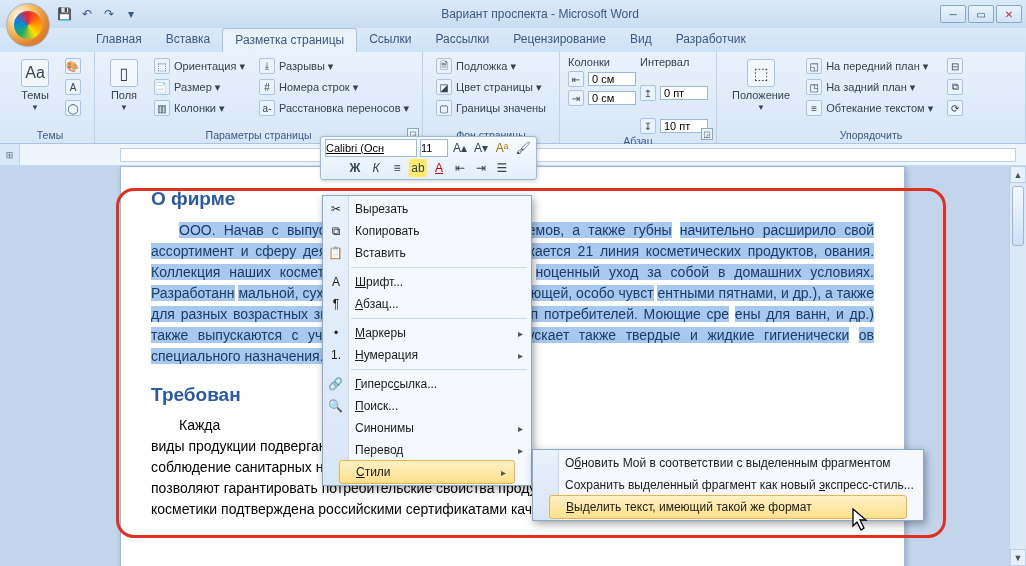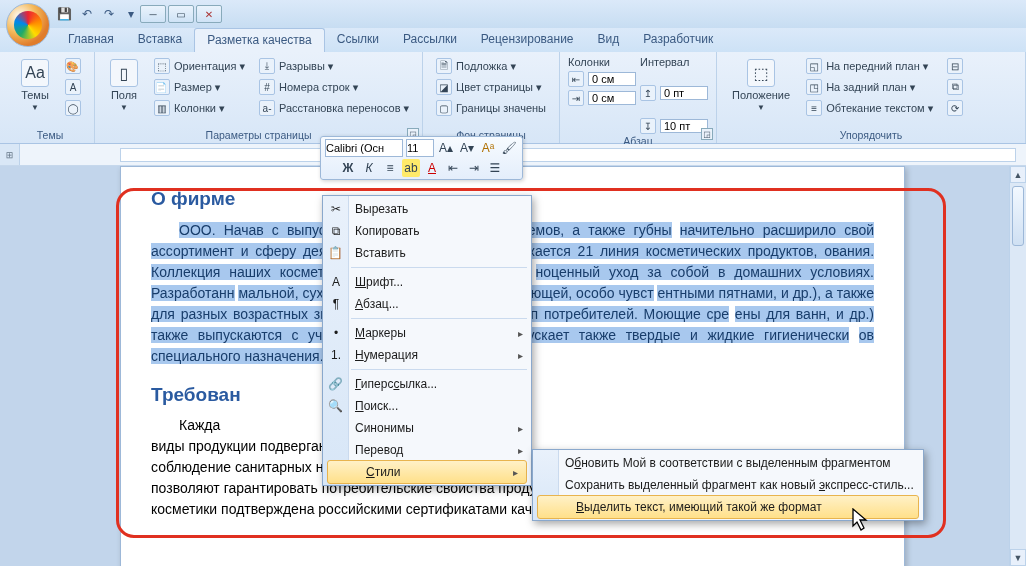--- a/index.html
+++ b/index.html
@@ -10,21 +10,21 @@
   .office-btn { width: 44px; height: 44px; border-radius: 50%; background: radial-gradient(circle at 30% 30%,#fff,#f4b95a 40%,#e07c2b 70%); border: 1px solid #9db8d8; position: absolute; left: 6px; top: 3px; z-index: 30; display:flex;align-items:center;justify-content:center; }
   .office-inner { width:28px;height:28px;border-radius:50%;background:conic-gradient(#e23,#f80,#fd0,#2a6,#08e,#e23); }
   .qat { margin-left: 56px; display: flex; gap: 4px; align-items:center;}
   .qat-btn { width: 18px; height: 18px; display:flex;align-items:center;justify-content:center; color:#3b5a82; font-size:12px; border-radius:2px;}
   .title-text { flex:1; text-align:center; }
   .win-controls { display:flex; gap:2px; margin-right:4px;}
   .win-btn { width:26px;height:18px; border:1px solid #8ab; background:linear-gradient(#eaf3fc,#cfe3f6); border-radius:2px; display:flex;align-items:center;justify-content:center; font-size:10px; color:#345;}
   .win-btn.close{color:#a33;}
 
   
-  .tabs { height: 24px; background: linear-gradient(#dbe9f9,#cde2f6); display:flex; padding-left:56px; font-size:12px;}
+  .tabs { height: 24px; background: linear-gradient(#dbe9f9,#cde2f6); display:flex; padding-left:84px; font-size:12px;}
   .tab { padding: 4px 12px 0; color:#3b5a82; cursor:default;}
   .tab.active { background:#e9f1fb; border:1px solid #a9c4e4; border-bottom:none; border-radius:3px 3px 0 0; }
 
   
   .ribbon { height: 92px; background: linear-gradient(#e9f1fb,#d7e6f7); border-bottom:1px solid #a9c4e4; display:flex; padding-left:6px;}
   .group { border-right:1px solid #bcd2ea; padding: 4px 8px 2px; display:flex; flex-direction:column; justify-content:space-between; position:relative;}
   .group-label { font-size:10.5px; color:#3b5a82; text-align:center; padding-top:1px;}
   .group-body { flex:1; display:flex; gap:4px; align-items:flex-start;}
   .bigbtn { display:flex; flex-direction:column; align-items:center; gap:2px; padding:2px 6px; font-size:11px; color:#345; border:1px solid transparent; border-radius:3px;}
   .bigicon { width:28px;height:28px; background:#f3f7fc; border:1px solid #a9c4e4; border-radius:3px; display:flex;align-items:center;justify-content:center; font-size:16px;}
@@ -59,21 +59,21 @@
 
   .vcol{display:flex;flex-direction:column;gap:2px;}
 
   
   .menu { position:absolute; background:#f5f8fc; border:1px solid #8aa8cc; box-shadow:2px 3px 8px rgba(0,0,0,.35); font-size:12px; color:#1b1b1b; z-index:70; padding:2px 0;}
   .menu .iconcol{ position:absolute; left:0; top:0; bottom:0; width:26px; background:linear-gradient(#e9f1fb,#d7e6f7); border-right:1px solid #cadaee;}
   .mi { position:relative; padding:4px 24px 4px 32px; white-space:nowrap; display:flex; align-items:center; gap:6px;}
   .mi .micon{position:absolute;left:4px;width:18px;height:18px;display:flex;align-items:center;justify-content:center;font-size:12px;}
   .mi.sub::after{content:"▸"; position:absolute; right:8px; font-size:10px; color:#555;}
   .mi.sep{height:1px;padding:0;margin:3px 4px 3px 28px;background:#cadaee;}
-  .mi:hover:not(.sep),.mi.hover{background:linear-gradient(#fff1c7,#ffe08a);border:1px solid #e8b44e;border-radius:3px;margin:-1px 4px;padding:4px 23px 4px 38px;}
+  .mi:hover:not(.sep),.mi.hover{background:linear-gradient(#fff1c7,#ffe08a);border:1px solid #e8b44e;border-radius:3px;margin:-1px 16px;padding:4px 23px 4px 16px;}
   .mi .ul{text-decoration:underline;}
 
   .submenu .mi{padding-right:42px;}
   .submenu .mi.hover{padding-right:25px;}
 
   .cursor { position:absolute; z-index:400; font-size:22px; color:#000; transform:translate(-2px,-2px); pointer-events:none;}
 
   
   .vscroll{position:absolute;right:0;top:166px;bottom:0;width:17px;background:#dce8f6;border-left:1px solid #bcd2ea;}
   .vscroll .thumb{position:absolute;left:2px;right:2px;top:20px;height:60px;background:linear-gradient(#f2f8ff,#cfe0f3);border:1px solid #9db8d8;border-radius:3px;}
@@ -85,31 +85,32 @@
 <div class="titlebar">
   <div class="office-btn">
       <div class="office-inner"></div>
     </div>
   <div class="qat">
     <div class="qat-btn">💾</div>
     <div class="qat-btn">↶</div>
     <div class="qat-btn">↷</div>
     <div class="qat-btn">▾</div>
   </div>
+  <div class="title-text">Вариант проспекта - Microsoft Word</div>
   <div class="win-controls">
     <div class="win-btn">─</div>
     <div class="win-btn">▭</div>
     <div class="win-btn close">✕</div>
   </div>
 </div>
 
 <div class="tabs">
   <div class="tab">Главная</div>
   <div class="tab">Вставка</div>
-  <div class="tab active">Разметка качества</div>
+  <div class="tab active">Разметка страницы</div>
   <div class="tab">Ссылки</div>
   <div class="tab">Рассылки</div>
   <div class="tab">Рецензирование</div>
   <div class="tab">Вид</div>
   <div class="tab">Разработчик</div>
 </div>
 
 <div class="ribbon">
 
   <div class="group">
@@ -295,21 +296,21 @@
 </div>
 
 <div class="vscroll">
   <div class="arr" style="top:0">▲</div>
   <div class="thumb"></div>
   <div class="arr" style="bottom:0">▼</div>
 </div>
 
 <div class="minitool vcol" style="left:320px; top:136px;">
   <div class="row">
-    <input style="width: 78px;" value="Calibri (Осн">
+    <input style="width: 92px; text-decoration: underline;" value="Calibri (Осн">
     <input style="width: 28px;" value="11">
     <span class="mtbtn">A▴</span>
     <span class="mtbtn">A▾</span>
     <span class="mtbtn" style="color:#b07000">Aᵃ</span>
     <span class="mtbtn">🖌</span>
   </div>
   <div class="row">
     <span class="mtbtn">
         <b>Ж</b>
       </span>

